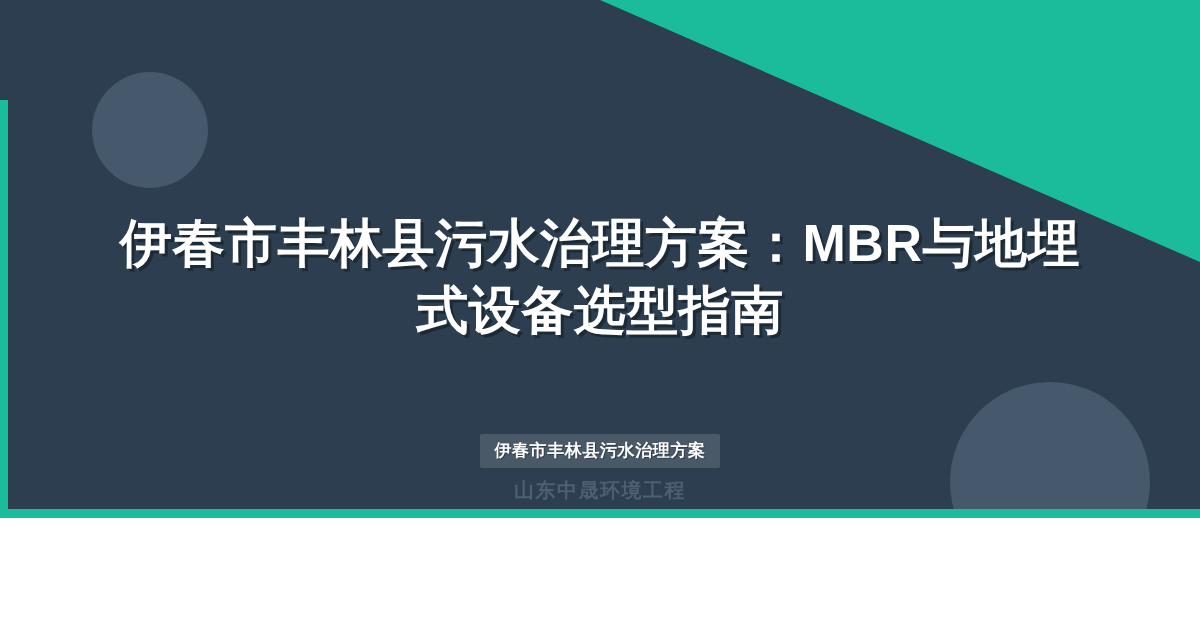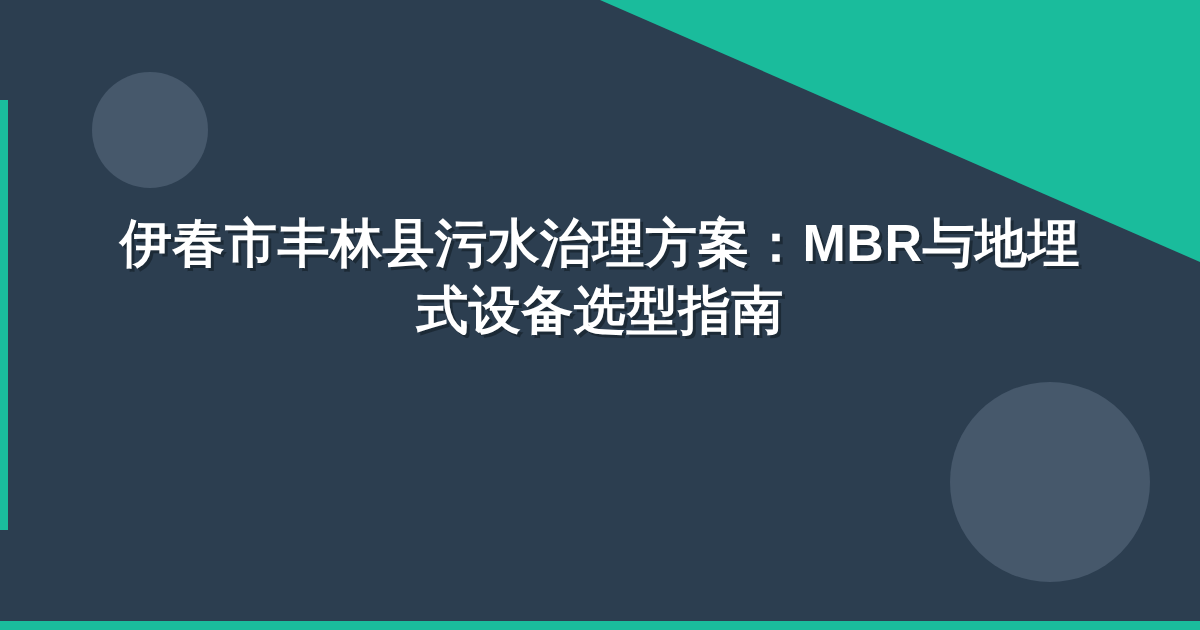--- a/index.html
+++ b/index.html
@@ -4,21 +4,21 @@
 <style>
   html, body {
     margin: 0;
     padding: 0;
     background: #ffffff;
   }
 
   #card {
     position: relative;
     width: 1200px;
-    height: 630px;
+    height: 518px;
     overflow: hidden;
     background: #2c3e50;
     font-family: "Liberation Sans", "DejaVu Sans", sans-serif;
   }
 
   
   .deco-triangle {
     position: absolute;
     top: 0;
     left: 0;
@@ -141,14 +141,18 @@
   <div class="deco-circle circle-br"></div>
 
   <div class="accent-bar-left"></div>
 
   <div class="accent-bar-bottom"></div>
 
   <div class="title-wrap">
     <h1 class="title">伊春市丰林县污水治理方案：MBR与地埋式设备选型指南</h1>
   </div>
 
+  <div class="footer">
+    <span class="footer-badge">伊春市丰林县污水治理方案</span>
+    <span class="footer-brand">山东中晟环境工程</span>
+  </div>
 
 </div>
 
 </body></html>

